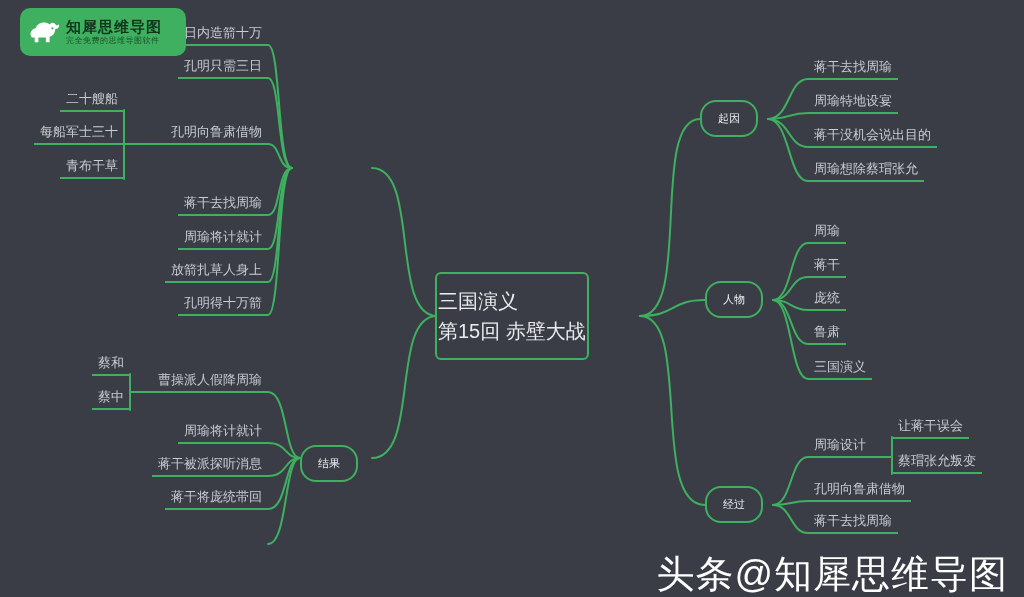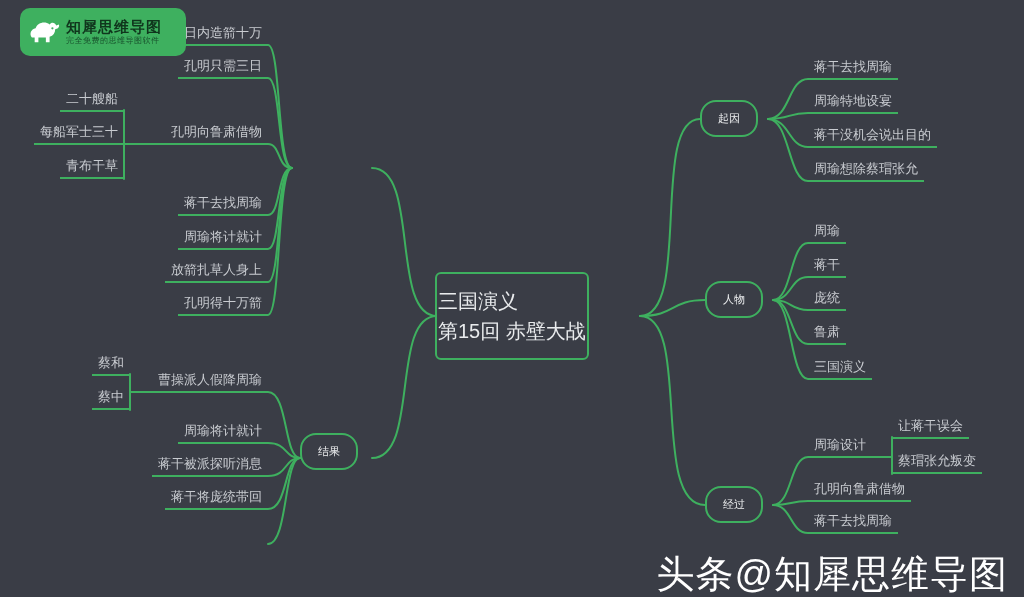--- a/index.html
+++ b/index.html
@@ -93,21 +93,21 @@
   </svg>
 
   <div class="root-node">
     <div>三国演义</div>
     <div>第15回 赤壁大战</div>
   </div>
 
   <div class="node" style="left:700px;top:100px">起因</div>
   <div class="node" style="left:705px;top:281px">人物</div>
   <div class="node" style="left:705px;top:486px">经过</div>
-  <div class="node" style="left:300px;top:433px">结果</div>
+  <div class="node" style="left:300px;top:445px">结果</div>
 
   <div class="leaf" style="left:808px;top:58px">蒋干去找周瑜</div>
   <div class="leaf" style="left:808px;top:92px">周瑜特地设宴</div>
   <div class="leaf" style="left:808px;top:126px">蒋干没机会说出目的</div>
   <div class="leaf" style="left:808px;top:160px">周瑜想除蔡瑁张允</div>
 
   <div class="leaf" style="left:808px;top:222px">周瑜</div>
   <div class="leaf" style="left:808px;top:256px">蒋干</div>
   <div class="leaf" style="left:808px;top:289px">庞统</div>
   <div class="leaf" style="left:808px;top:323px">鲁肃</div>

